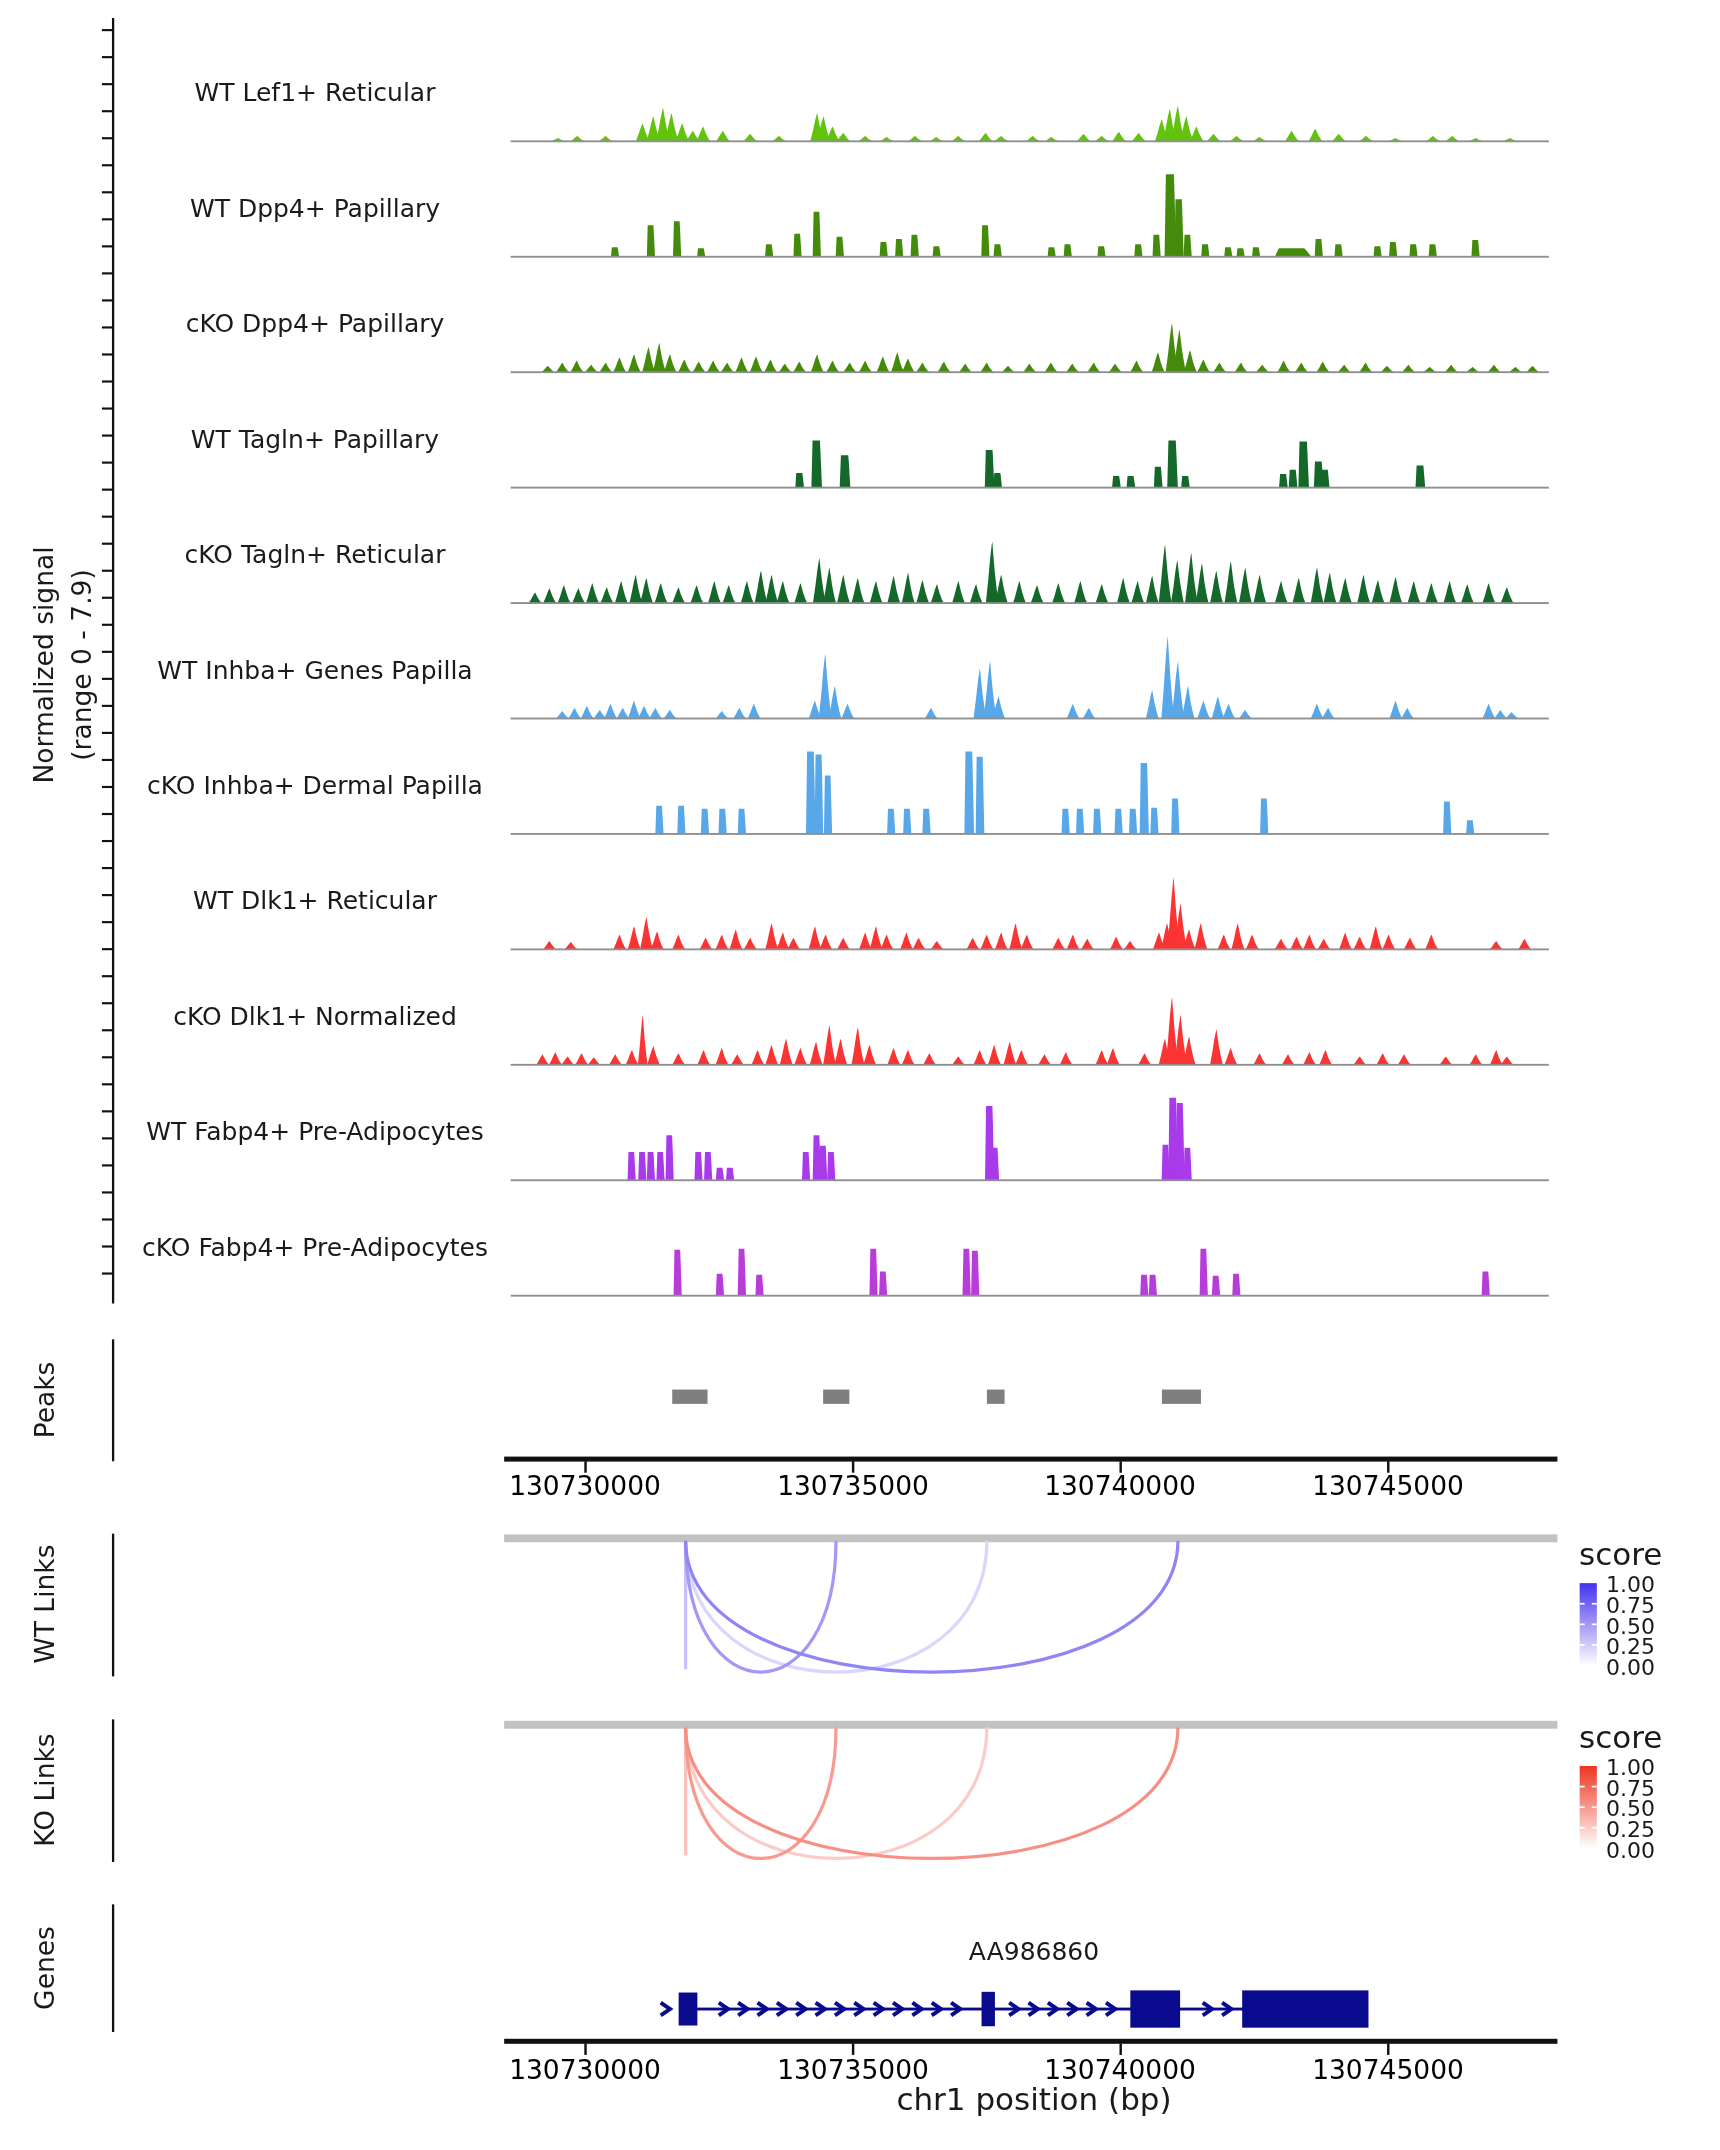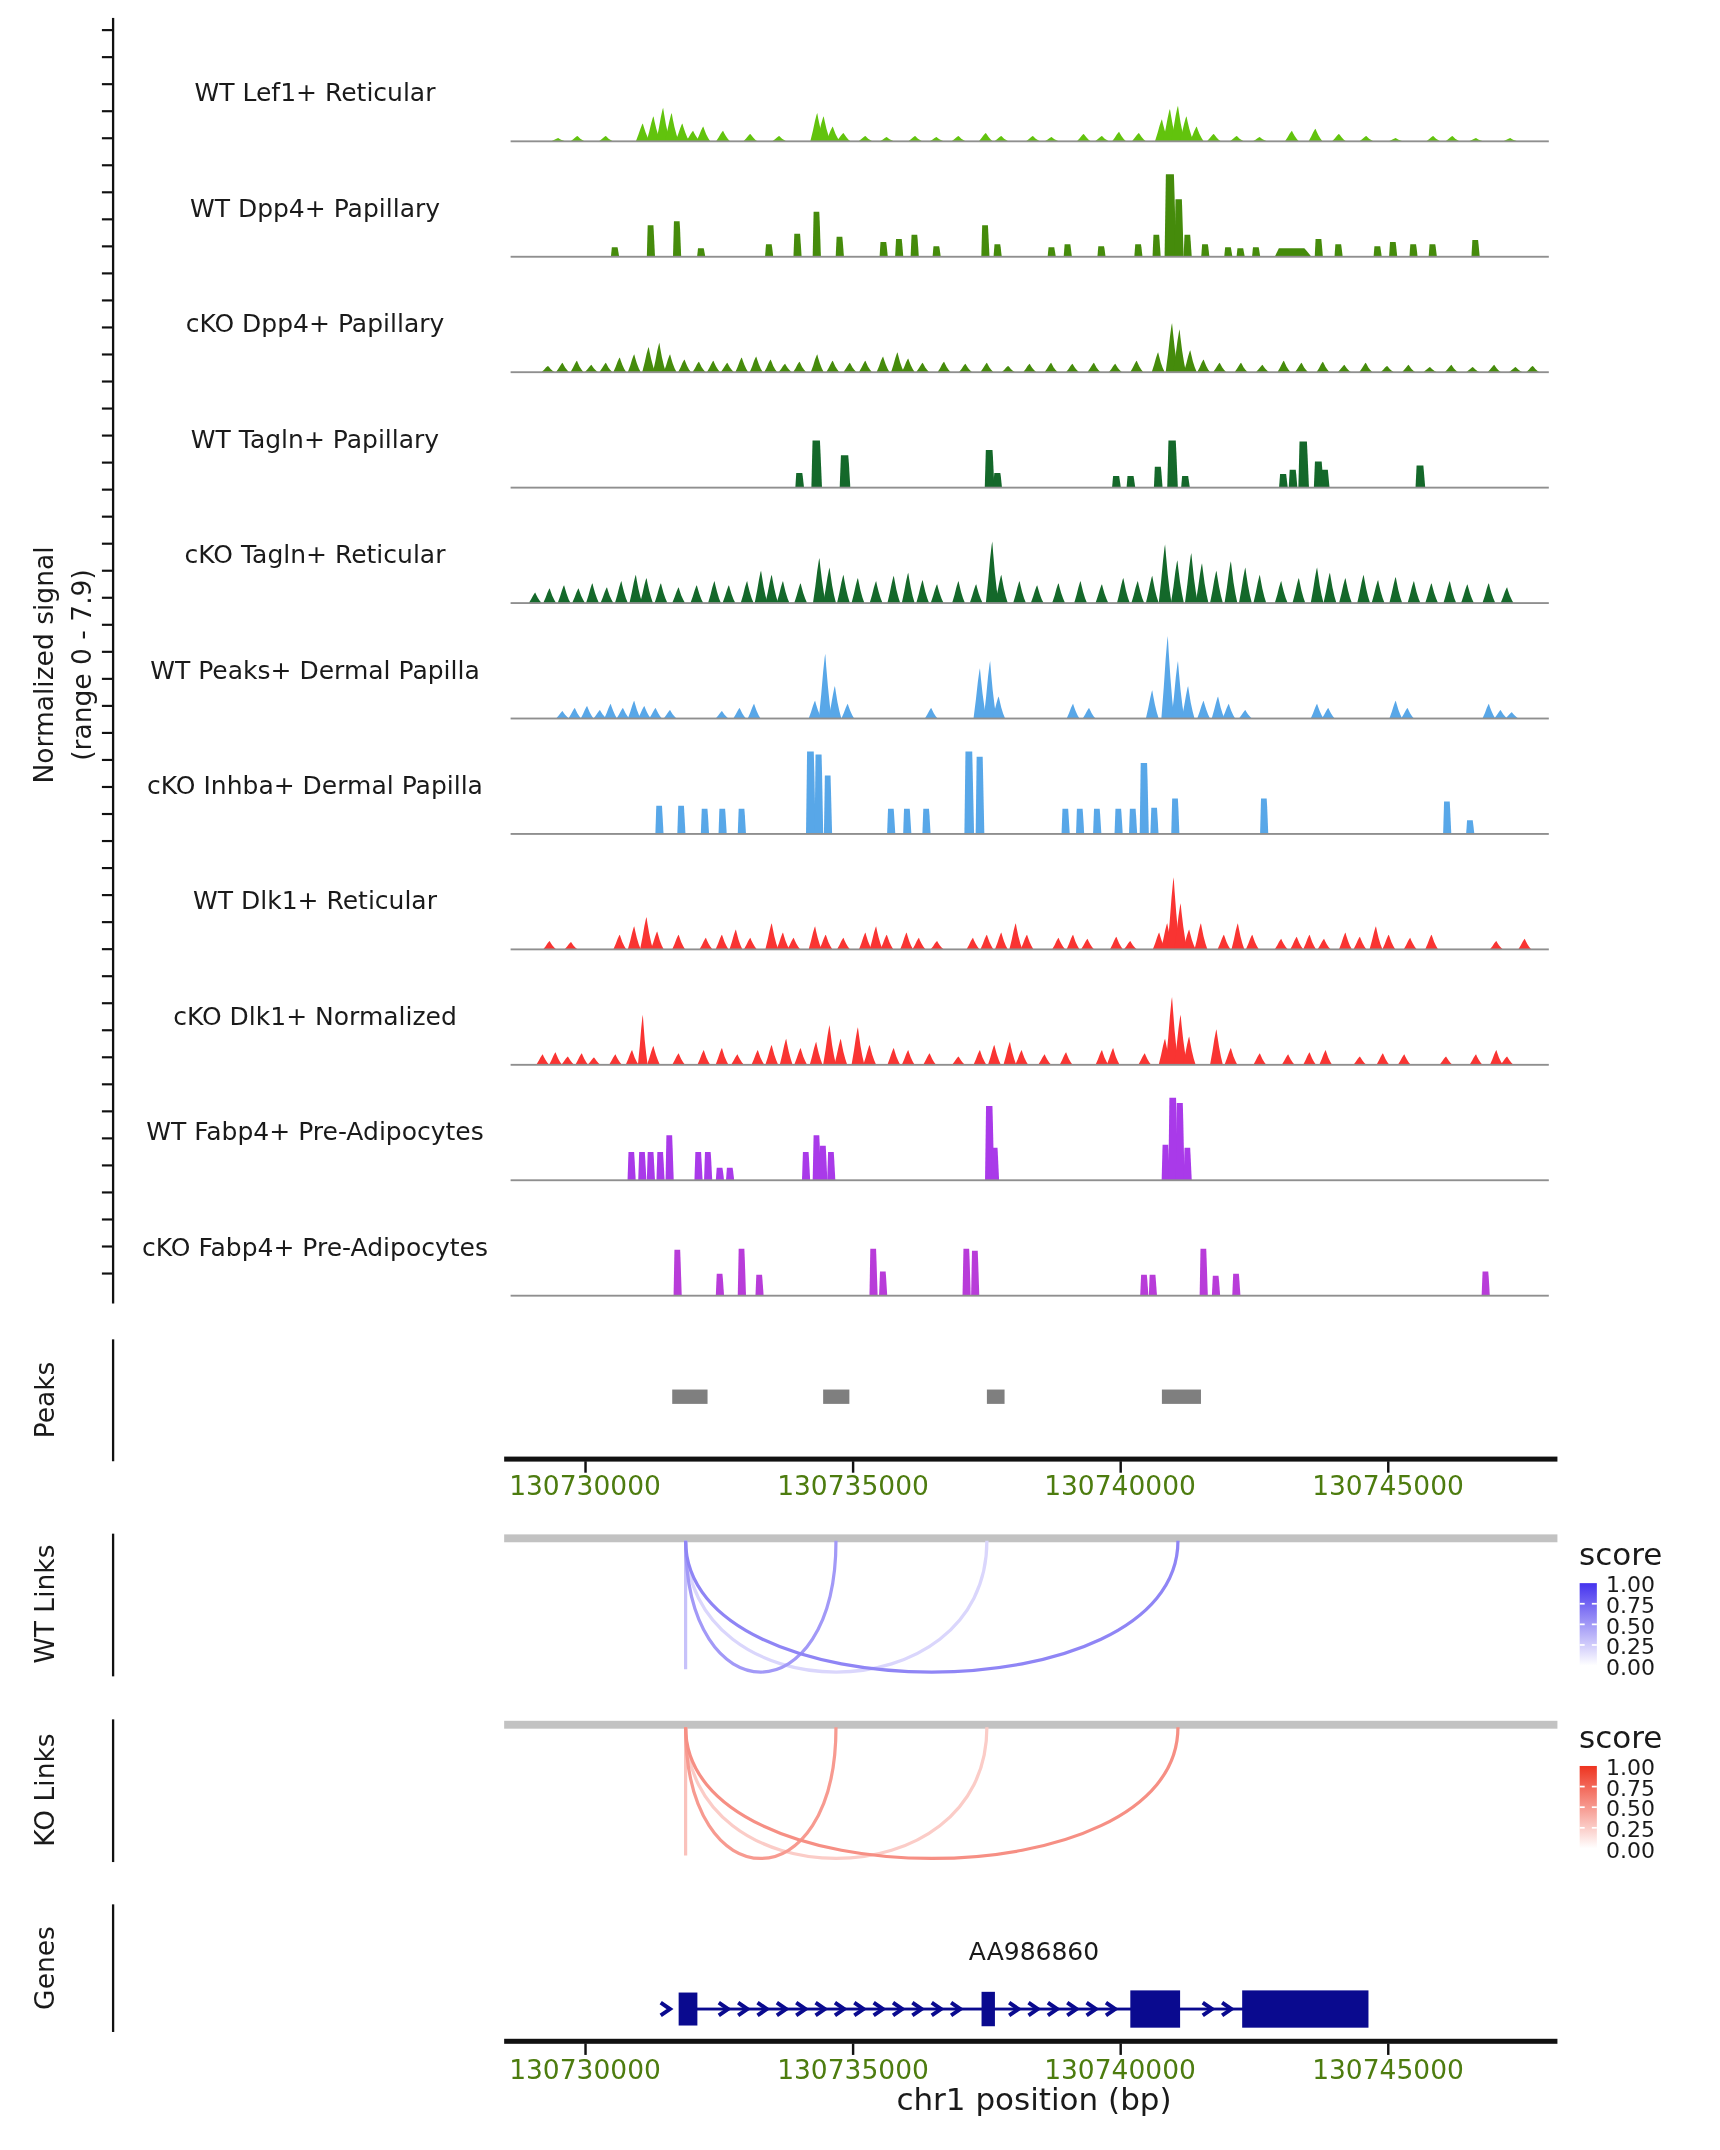--- a/index.html
+++ b/index.html
@@ -8,21 +8,21 @@
   #plot{position:absolute;left:0;top:0;}
   .lab{position:absolute;color:#1a1a1a;white-space:nowrap;}
   .vlabel{transform:translate(-50%,-50%) rotate(-90deg);text-align:center;}
   .ylab{font-size:26.5px;line-height:1.42;}
   .plab{font-size:26.5px;}
   .center{transform:translate(-50%,-50%);}
   .legend-title{font-size:31px;transform:translate(0,-50%);}
   .gene-name{font-size:25px;transform:translate(-50%,-50%);}
   .xtitle{font-size:31px;transform:translate(-50%,-50%);}
   .tracklab{font-size:25px;transform:translate(-50%,-50%);}
-  .ticklab{font-size:26.5px;color:#4d7c0f;transform:translate(-50%,-50%);}
+  .ticklab{font-size:26.5px;color:#000000;transform:translate(-50%,-50%);}
   .leglab{font-size:22px;transform:translate(0,-50%);}
 </style>
 </head>
 <body>
 
 <div id="fig">
   <svg id="plot" width="1721" height="2151" viewBox="0 0 2400 3000">
       <defs>
         <linearGradient id="grad0" x1="0" y1="0" x2="0" y2="1">
           <stop offset="0" stop-color="#4533EE"></stop>
@@ -597,21 +597,21 @@
   <div class="lab gene-name" style="left:1034px;top:1951px;">AA986860</div>
 
   <div class="lab xtitle" style="left:1034px;top:2099px;">chr1 position (bp)</div>
 
   <div id="gen-labels">
       <div class="lab tracklab" style="left: 315px; top: 92px;">WT Lef1+ Reticular</div>
       <div class="lab tracklab" style="left: 315px; top: 208px;">WT Dpp4+ Papillary</div>
       <div class="lab tracklab" style="left: 315px; top: 323px;">cKO Dpp4+ Papillary</div>
       <div class="lab tracklab" style="left: 315px; top: 439px;">WT Tagln+ Papillary</div>
       <div class="lab tracklab" style="left: 315px; top: 554px;">cKO Tagln+ Reticular</div>
-      <div class="lab tracklab" style="left: 315px; top: 670px;">WT Peaks+ Dermal Papilla</div>
+      <div class="lab tracklab" style="left: 315px; top: 670px;">WT Inhba+ Genes Papilla</div>
       <div class="lab tracklab" style="left: 315px; top: 785px; text-align: right;">cKO Inhba+ Dermal Papilla</div>
       <div class="lab tracklab" style="left: 315px; top: 900px;">WT Dlk1+ Reticular</div>
       <div class="lab tracklab" style="left: 315px; top: 1016px;">cKO Dlk1+ Normalized</div>
       <div class="lab tracklab" style="left: 315px; top: 1131px;">WT Fabp4+ Pre-Adipocytes</div>
       <div class="lab tracklab" style="left: 315px; top: 1247px;">cKO Fabp4+ Pre-Adipocytes</div>
       <div class="lab ticklab center" style="left: 585px; top: 1485px;">130730000</div>
       <div class="lab ticklab center" style="left: 853px; top: 1485px;">130735000</div>
       <div class="lab ticklab center" style="left: 1120px; top: 1485px;">130740000</div>
       <div class="lab ticklab center" style="left: 1388px; top: 1485px;">130745000</div>
       <div class="lab ticklab center" style="left: 585px; top: 2069px;">130730000</div>

